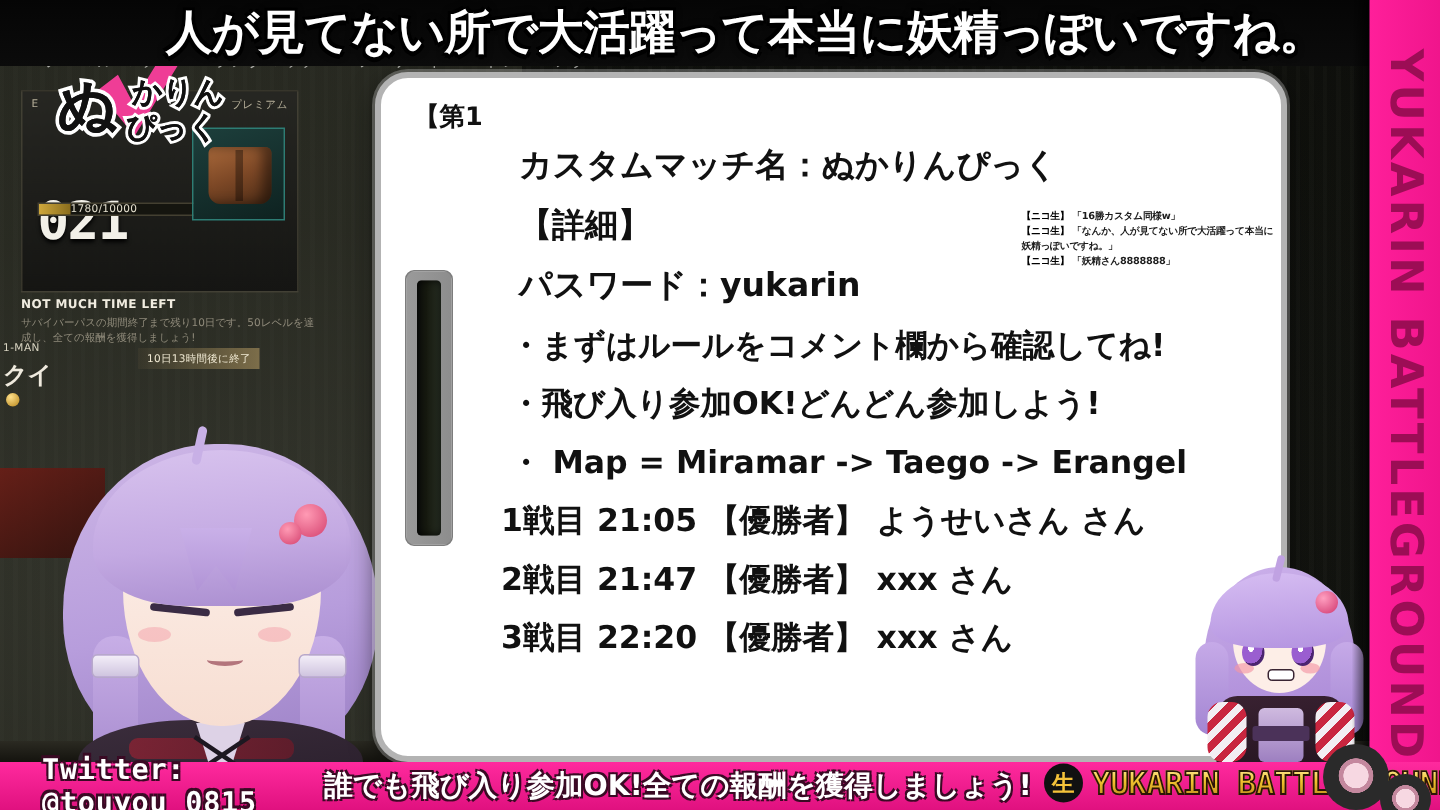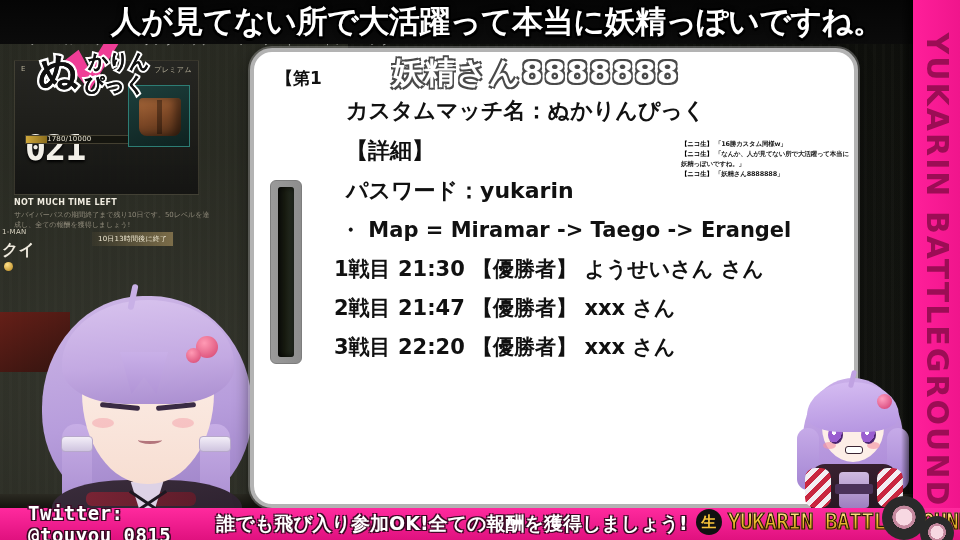--- a/index.html
+++ b/index.html
@@ -340,31 +340,32 @@
     <div class="k2">ぴっく</div>
     <div class="k2b">ぴっく</div>
   </div>
 
   <div class="panel">
     <div class="panel-inner">
       <div class="p-line p-title">【第1</div>
       <div class="p-line p-body">カスタムマッチ名：ぬかりんぴっく</div>
       <div class="p-line p-body">【詳細】</div>
       <div class="p-line p-body">パスワード：yukarin</div>
+      <div class="p-line p-bullet">・まずはルールをコメント欄から確認してね!</div>
+      <div class="p-line p-bullet">・飛び入り参加OK!どんどん参加しよう!</div>
       <div class="p-line p-bullet">・ Map = Miramar -&gt; Taego -&gt; Erangel</div>
-      <div class="p-line p-result">1戦目 21:30 【優勝者】 ようせいさん さん</div>
+      <div class="p-line p-result">1戦目 21:05 【優勝者】 ようせいさん さん</div>
       <div class="p-line p-result">2戦目 21:47 【優勝者】 xxx さん</div>
       <div class="p-line p-result">3戦目 22:20 【優勝者】 xxx さん</div>
     </div>
     <div class="slider">
       <i></i>
     </div>
   </div>
 
-  <div class="ov-comment">妖精さん8888888</div>
 
   <div class="feed">
     <div class="feed-line">
       <span class="src">【ニコ生】</span>
       <span>「16勝カスタム同様w」</span>
     </div>
     <div class="feed-line">
       <span class="src">【ニコ生】</span>
       <span>「なんか、人が見てない所で大活躍って本当に</span>
     </div>

